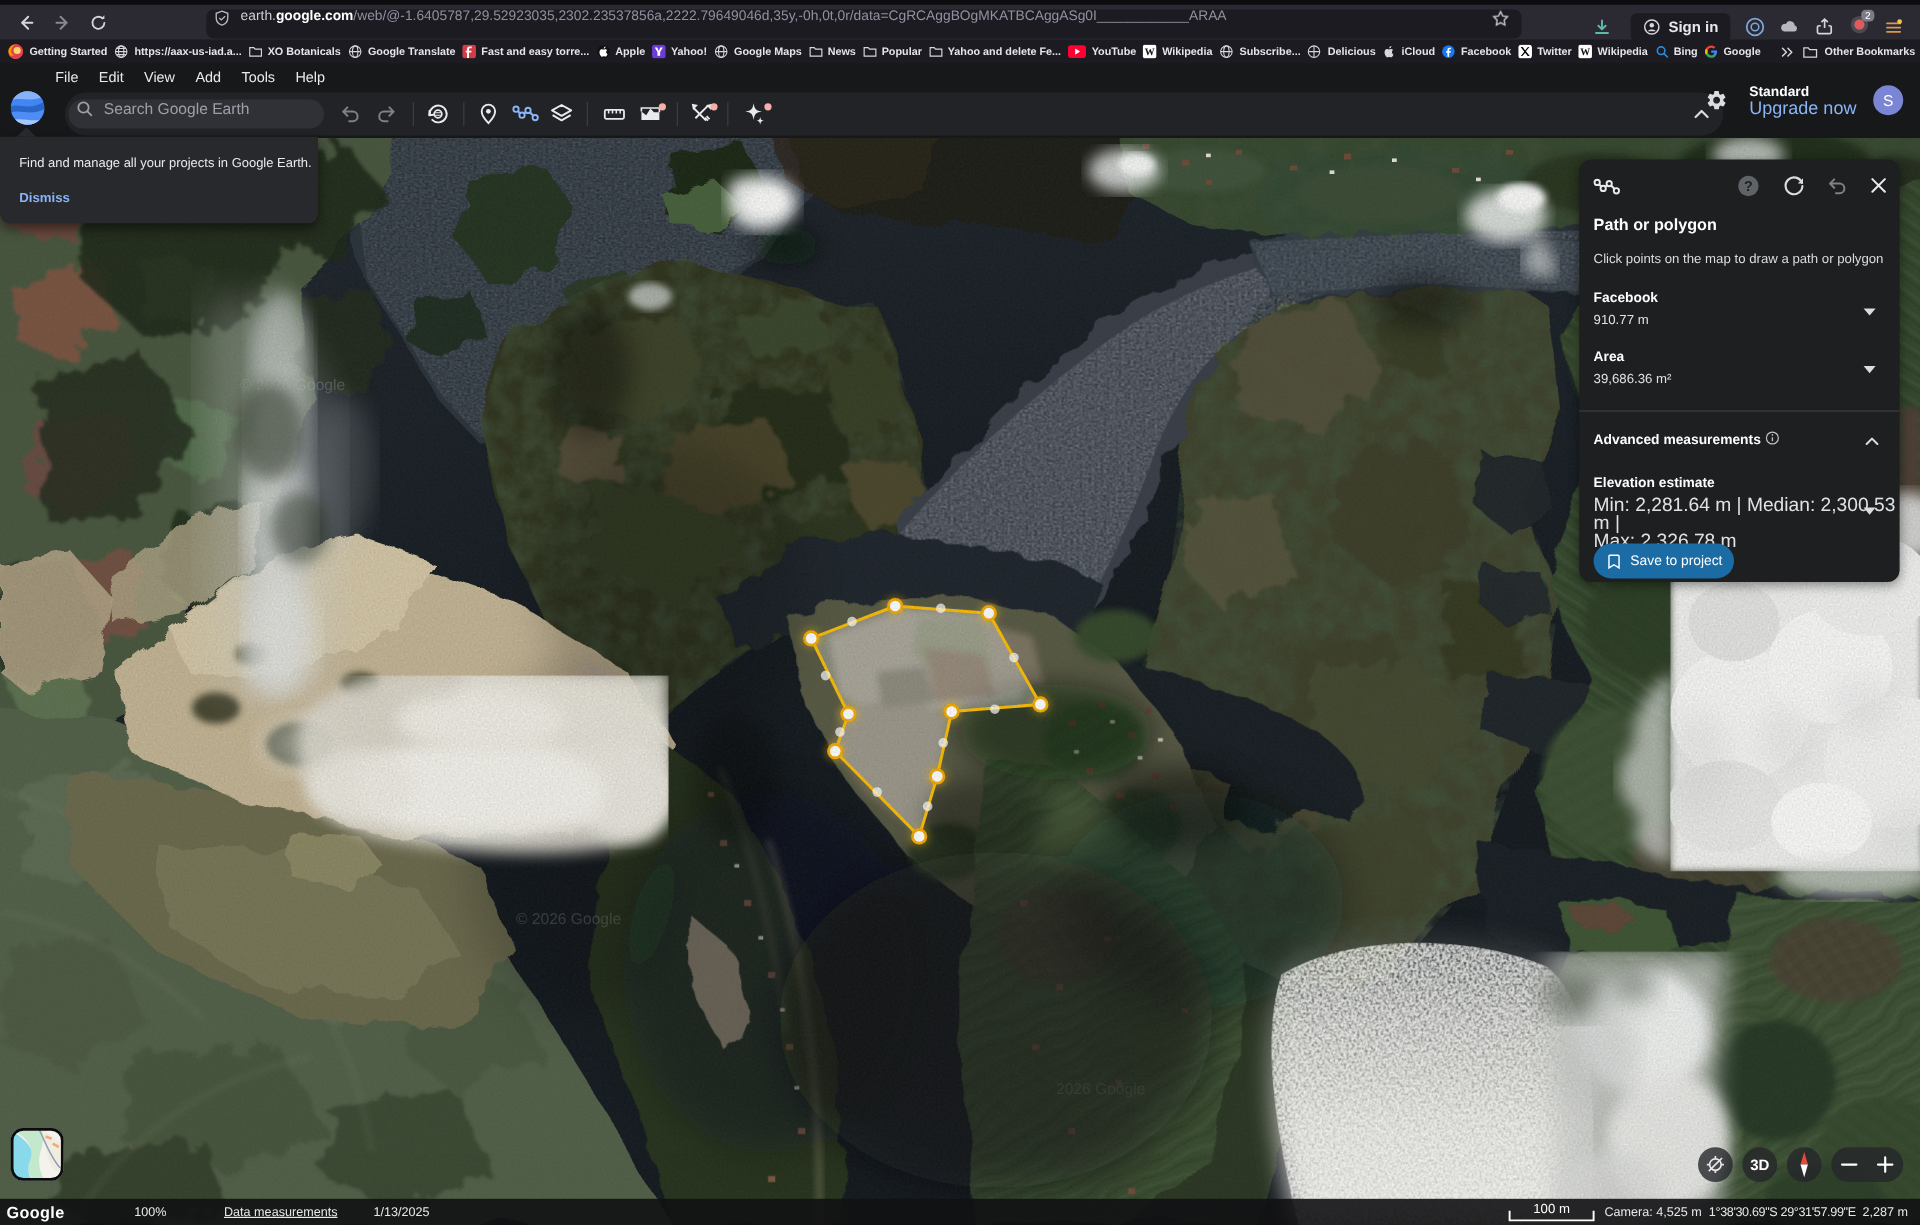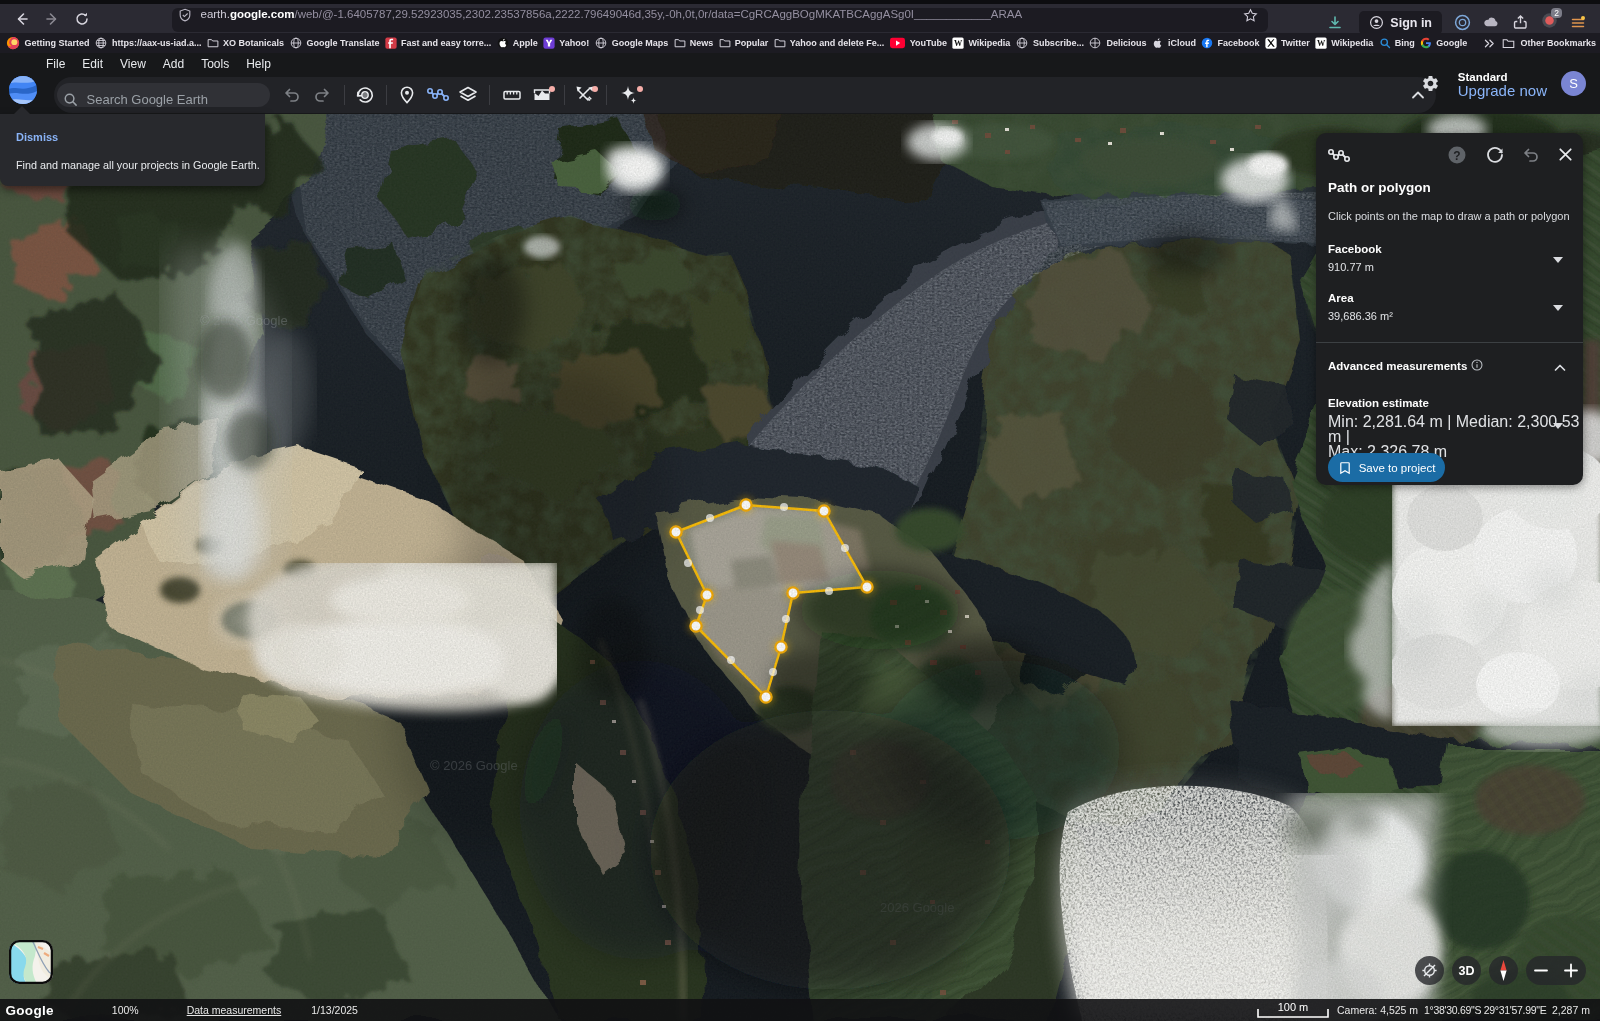--- a/index.html
+++ b/index.html
@@ -20,21 +20,21 @@
   #bookbar svg { flex:0 0 auto; }
   #btoolbar svg { flex:0 0 auto; }
   #brright { position:absolute; right:0; top:4px; height:29px; display:flex; align-items:center; }
 
   
   #eheader { left:0; top:53px; width:1600px; height:61px; background:#17181a; z-index:20; }
   #emenus { position:absolute; left:46px; top:4px; display:flex; gap:17px; font-size:12px; color:#e8eaed; }
   #elogo { position:absolute; left:8px; top:22px; width:30px; height:30px; }
   #ebar { position:absolute; left:54px; top:24px; width:1382px; height:36px; background:#222327; border-radius:18px; }
   #esearch { position:absolute; left:3px; top:6px; width:213px; height:24px; background:#303136; border-radius:12px;
-             display:flex; align-items:flex-end; color:#9aa0a6; font-size:13px; }
+             display:flex; align-items:flex-start; color:#9aa0a6; font-size:13px; }
   .tico { position:absolute; top:50%; transform:translate(-50%,-50%); }
   .tdiv { position:absolute; top:8px; width:1px; height:20px; background:#3c3d42; }
   .reddot { position:absolute; width:6px; height:6px; border-radius:50%; background:#f6aea9; }
   #eright { position:absolute; right:0; top:53px; height:61px; z-index:21; display:flex; align-items:center; }
 
   
   #notif { left:0; top:114px; width:265px; height:72px; background:#28292d; z-index:22;
            border-radius:0 0 8px 8px; box-shadow:0 4px 10px rgba(0,0,0,.5); color:#e8eaed; font-size:11px; }
   #notif:before { content:""; position:absolute; left:14px; top:-8px; border:8px solid transparent;
                   border-bottom-color:#28292d; border-top:none; }
@@ -858,22 +858,22 @@
     <path fill="#dadce0" d="M19.14 12.94c.04-.3.06-.61.06-.94 0-.32-.02-.64-.07-.94l2.03-1.58a.49.49 0 0 0 .12-.61l-1.92-3.32a.488.488 0 0 0-.59-.22l-2.39.96c-.5-.38-1.03-.7-1.62-.94l-.36-2.54a.484.484 0 0 0-.48-.41h-3.84c-.24 0-.43.17-.47.41l-.36 2.54c-.59.24-1.13.57-1.62.94l-2.39-.96c-.22-.08-.47 0-.59.22L2.74 8.87c-.12.21-.08.47.12.61l2.03 1.58c-.05.3-.09.63-.09.94s.02.64.07.94l-2.03 1.58a.49.49 0 0 0-.12.61l1.92 3.32c.12.22.37.29.59.22l2.39-.96c.5.38 1.03.7 1.62.94l.36 2.54c.05.24.24.41.48.41h3.84c.24 0 .44-.17.47-.41l.36-2.54c.59-.24 1.13-.56 1.62-.94l2.39.96c.22.08.47 0 .59-.22l1.92-3.32c.12-.22.07-.47-.12-.61l-2.01-1.58zM12 15.6c-1.98 0-3.6-1.62-3.6-3.6s1.62-3.6 3.6-3.6 3.6 1.62 3.6 3.6-1.62 3.6-3.6 3.6z"></path>
   </svg>
   <div style="margin-right:14px">
     <div style="font-size:11.5px;font-weight:700;color:#fff;line-height:14px">Standard</div>
     <div style="font-size:15px;color:#8ab4f8;line-height:14px">Upgrade now</div>
   </div>
   <div style="width:25px;height:25px;border-radius:50%;background:#7a85d3;color:#fff;font-size:13px;display:flex;align-items:center;justify-content:center;margin-right:14px">S</div>
 </div>
 
 <div id="notif" class="abs">
+  <div style="padding:16px 6px 0 16px;letter-spacing:0px;font-size:10.8px;white-space:nowrap">Find and manage all your projects in Google Earth.</div>
   <div style="padding:17px 16px 0;color:#8ab4f8;font-weight:700;font-size:11px">Dismiss</div>
-  <div style="padding:16px 6px 0 16px;letter-spacing:0px;font-size:10.8px;white-space:nowrap">Find and manage all your projects in Google Earth.</div>
 </div>
 
 <div id="panel" class="abs">
   <svg style="position:absolute;left:11px;top:11px" width="24" height="24" viewBox="0 0 24 24">
       <path d="M4 8 L9 13 L14 9 L20 15" fill="none" stroke="#e8eaed" stroke-width="1.8"></path>
       <circle cx="4" cy="8" r="2.2" fill="#1e1f21" stroke="#e8eaed" stroke-width="1.6"></circle>
       <circle cx="9" cy="13" r="2.2" fill="#1e1f21" stroke="#e8eaed" stroke-width="1.6"></circle>
       <circle cx="14" cy="9" r="2.2" fill="#1e1f21" stroke="#e8eaed" stroke-width="1.6"></circle>
       <circle cx="20" cy="15" r="2.2" fill="#1e1f21" stroke="#e8eaed" stroke-width="1.6"></circle>
     </svg>

